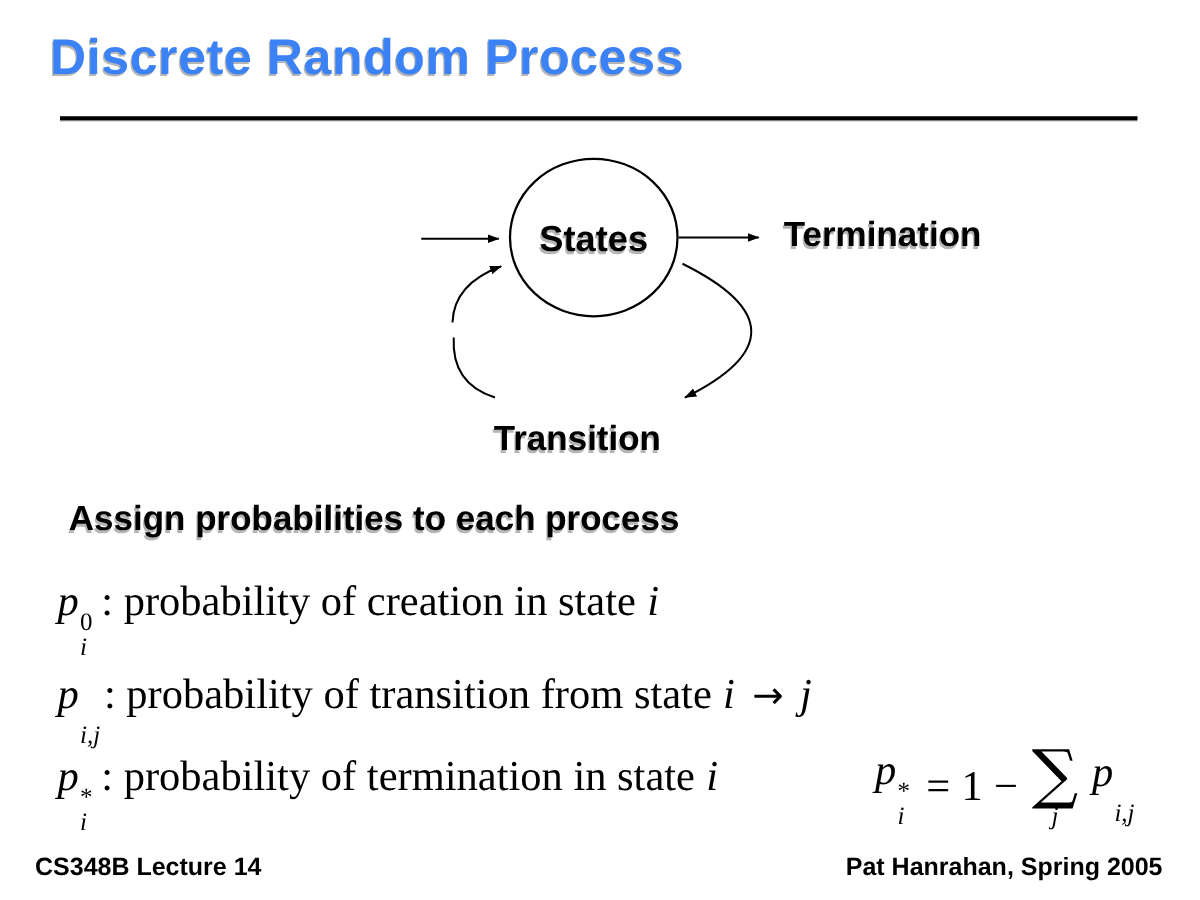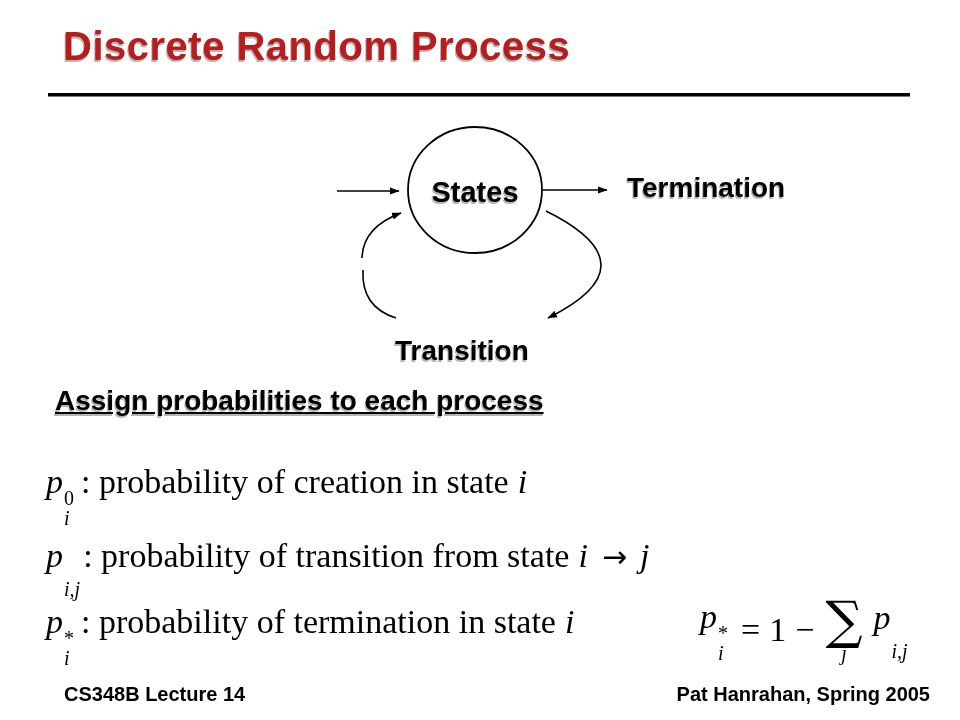--- a/index.html
+++ b/index.html
@@ -3,23 +3,23 @@
 <meta charset="utf-8">
 <style>
   html,body { margin:0; padding:0; background:#ffffff; }
   .slide {
     position:relative; width:960px; height:720px;
     background:#ffffff; overflow:hidden; color:#000;
     font-family:"Liberation Sans", sans-serif;
   }
   
   .title {
-    position:absolute; left:63px; top:24px;
+    position:absolute; left:40px; top:24px;
     font:700 40px/1.1 "Liberation Sans", sans-serif;
-    letter-spacing:0.5px; color:#b91c1c;
+    letter-spacing:0.5px; color:#3b82f6;
     text-shadow:-1px 2px 0 #b5b5b5;
     white-space:nowrap;
   }
   .rule { position:absolute; left:48px; top:93px; width:862px; }
   .rule-b { height:3px; background:#000; }
   .rule-g { height:1px; background:#7d7d7d; }
   
   svg.diagram { position:absolute; left:0; top:0; pointer-events:none; }
   svg.diagram * { vector-effect:non-scaling-stroke; }
   .dlabel {
@@ -27,25 +27,24 @@
     font:700 28px/1.1 "Liberation Sans", sans-serif;
     text-shadow:-1px 2px 0 #b5b5b5;
     white-space:nowrap;
   }
   .dlabel.states { left:408px; top:177px; width:134px; text-align:center; font-size:29px; }
   .dlabel.creation { left:184px; top:173px; }
   .dlabel.termination { left:627px; top:173px; }
   .dlabel.transition { left:395px; top:336px; width:185px; text-align:left; }
   
   .heading {
-    position:absolute; left:55px; top:384px;
+    position:absolute; left:55px; top:398px;
     font:700 28px/1.2 "Liberation Sans", sans-serif;
     text-shadow:-1px 2px 0 #b5b5b5;
     white-space:nowrap;
-    text-decoration:underline;
   }
   .defline {
     position:absolute; left:46px;
     font-family:"Liberation Serif","DejaVu Serif",serif;
     font-size:34px; line-height:1.2; white-space:nowrap;
   }
   .defline.l1 { top:462px; }
   .defline.l2 { top:536px; }
   .defline.l3 { top:602px; }
   .sym  { display:inline-block; white-space:nowrap; }
@@ -78,21 +77,21 @@
     font-family:"DejaVu Serif", serif;
     font-size:52px; line-height:46px; display:block;
   }
   .sumidx { font-size:20px; line-height:20px; font-style:italic; }
   
   .footer-left, .footer-right {
     position:absolute; top:683px;
     font:700 20px/1.1 "Liberation Sans", sans-serif;
     white-space:nowrap;
   }
-  .footer-left { left:28px;margin-left:36px; }
+  .footer-left { left:28px; }
   .footer-right { right:30px; }
 </style>
 </head>
 <body>
 
 <div class="slide">
 
   <div class="title">Discrete Random Process</div>
   <div class="rule">
     <div class="rule-b"></div>

